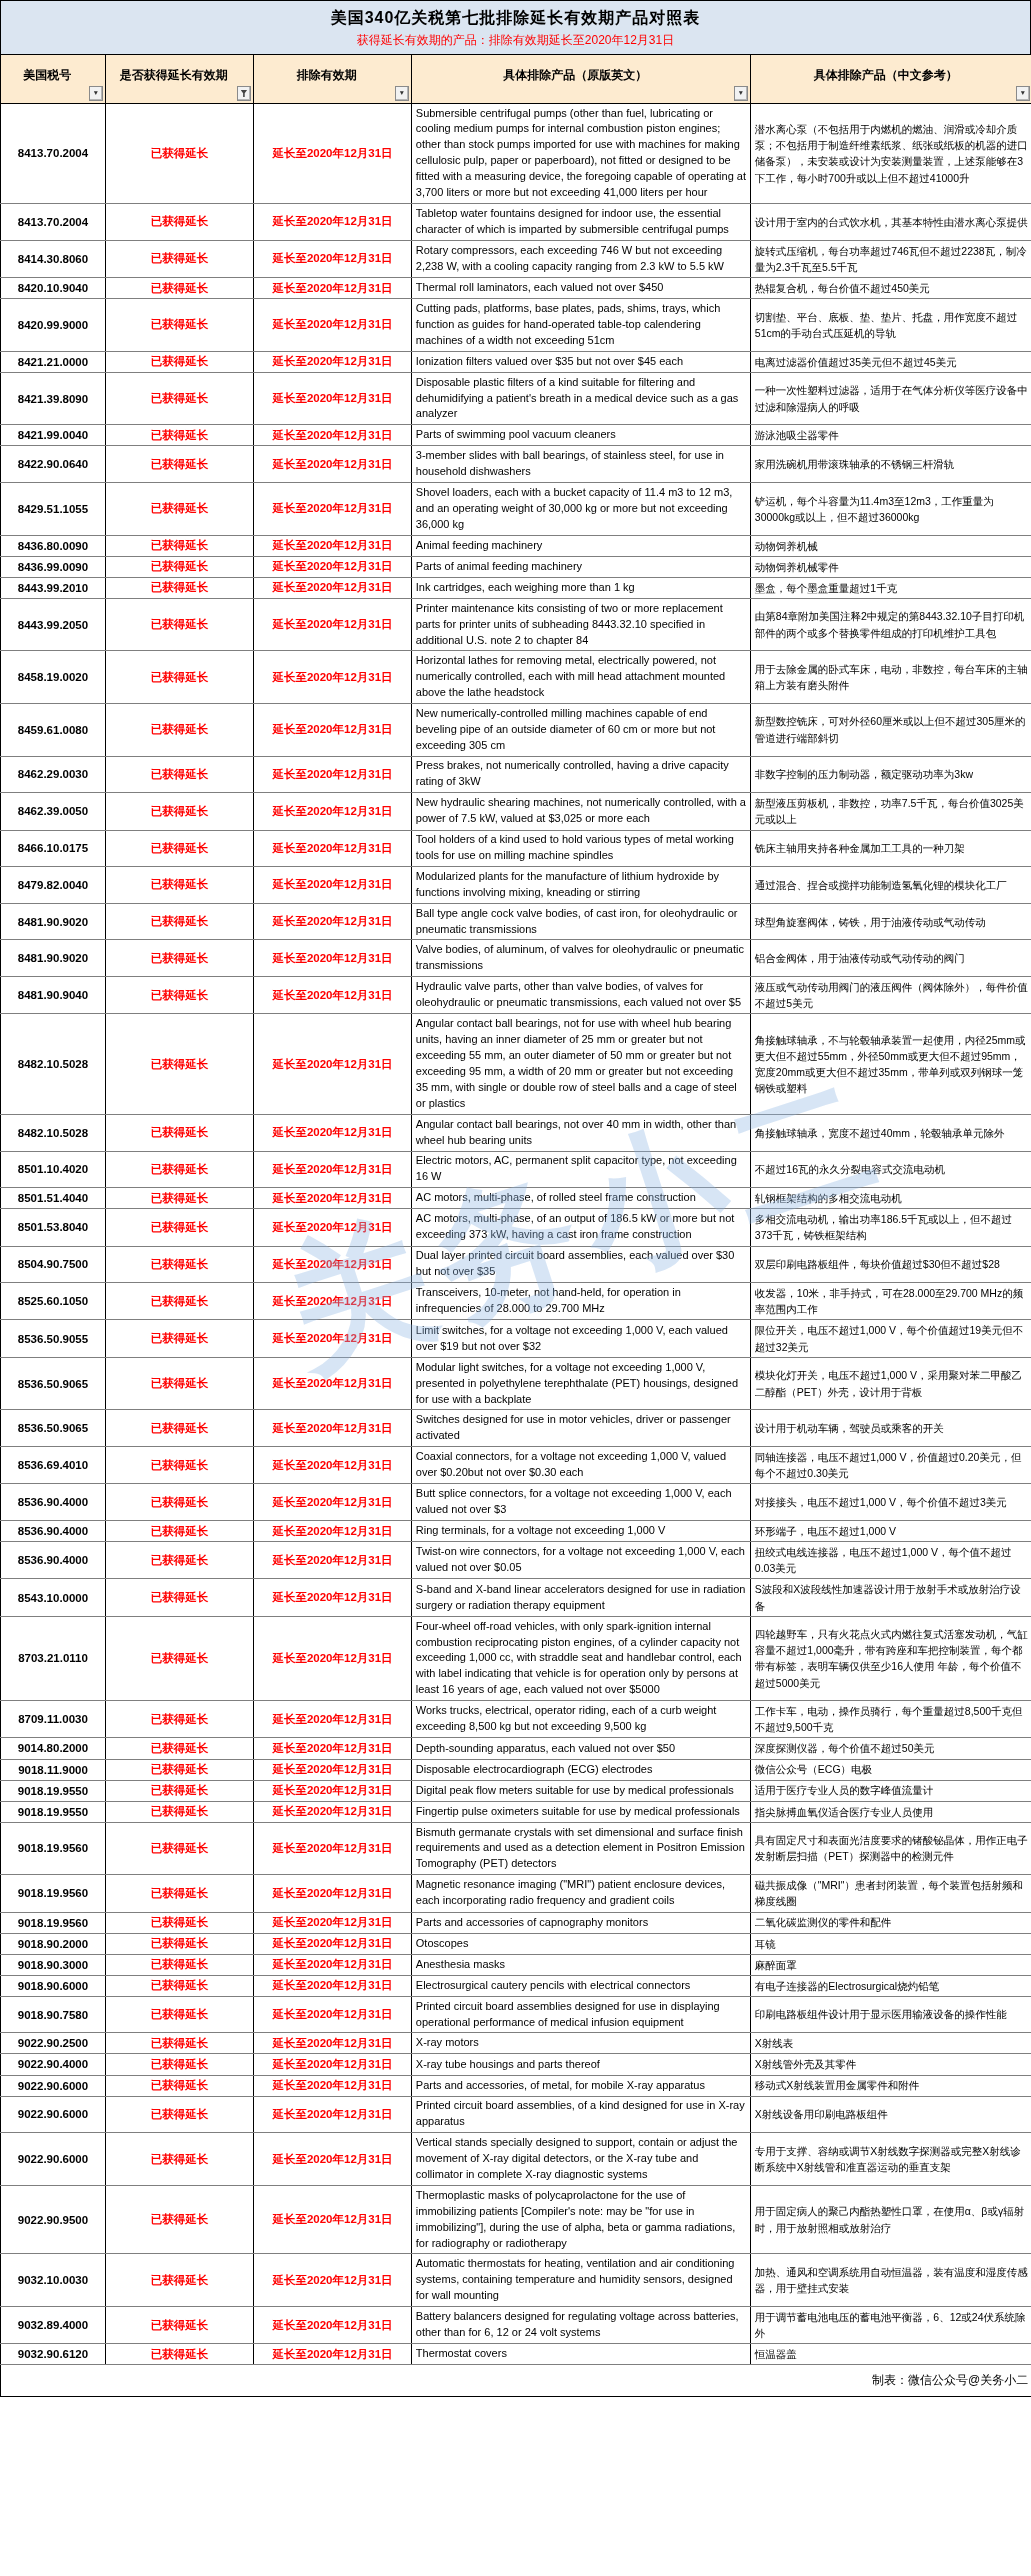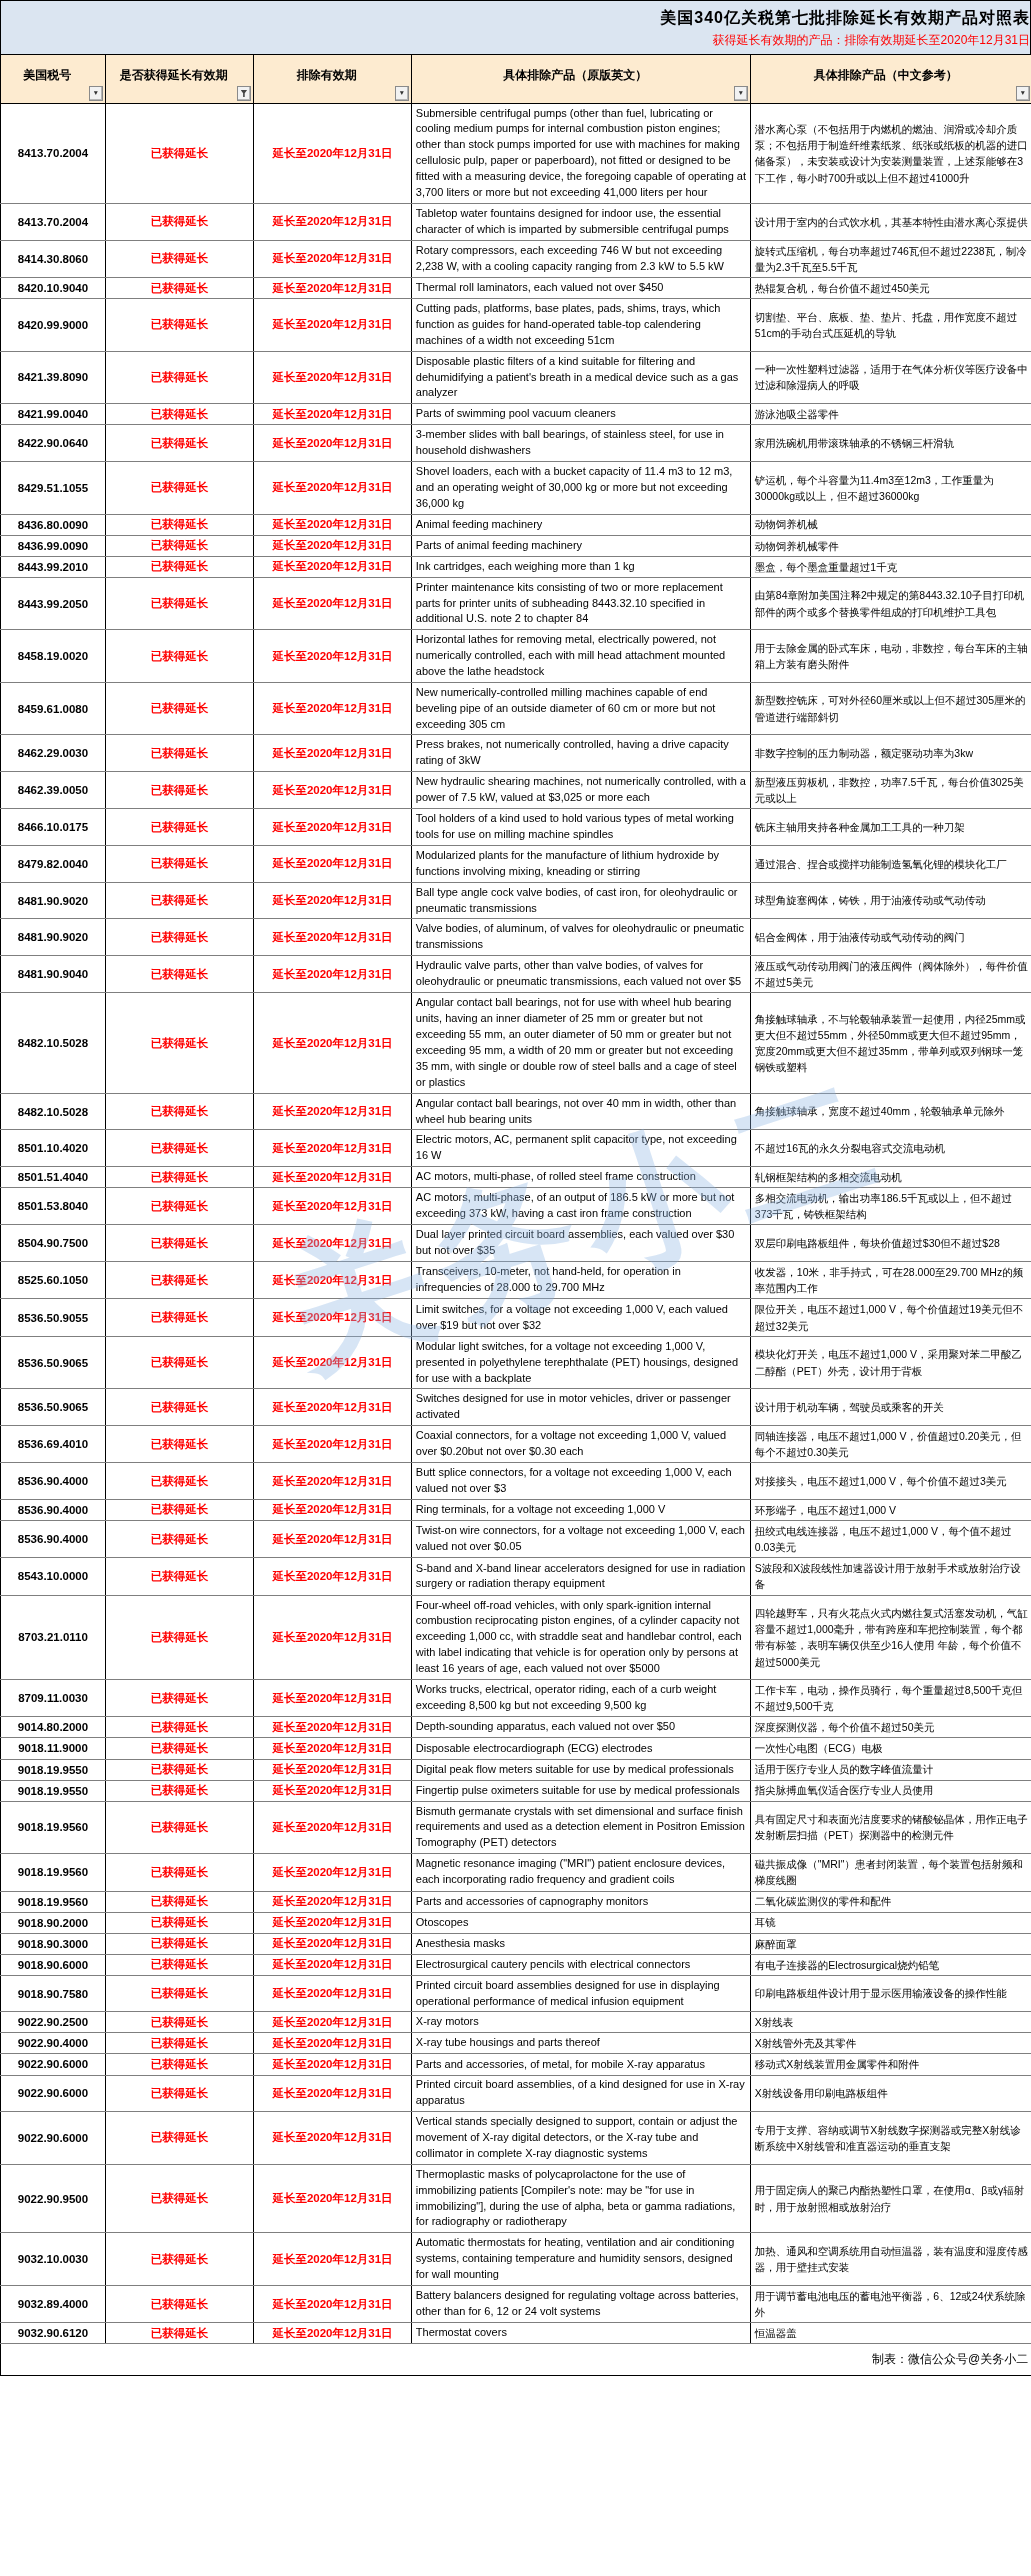--- a/index.html
+++ b/index.html
@@ -1,19 +1,19 @@
 <!DOCTYPE html>
 <html><head>
 <meta charset="utf-8">
 <style>
   html,body{margin:0;padding:0;background:#fff;}
   body{width:1031px;position:relative;font-family:"Liberation Sans","DejaVu Sans",sans-serif;color:#000;}
   .sheet{width:1031px;box-sizing:border-box;}
   .title-block{box-sizing:border-box;border:1px solid #000;border-bottom:none;background:#dbe5f1;
-    text-align:right;padding:6.7px 0 5.7px 0;}
+    text-align:center;padding:6.7px 0 5.7px 0;}
   .title-main{font-size:16px;font-weight:bold;letter-spacing:1px;}
   .title-sub{font-size:12px;font-weight:normal;color:#f00;margin-top:2.9px;}
   table{width:1031px;border-collapse:collapse;table-layout:fixed;background:transparent;}
   thead th{background:#fdebd0;border:1px solid #000;border-bottom:1.9px solid #000;
     font-size:12px;font-weight:bold;height:36px;position:relative;padding:1.9px 13.4px 9.5px 1.9px;
     vertical-align:middle;text-align:center;margin-left:15px;}
   td{border-left:1px solid #000;border-right:1px solid #000;border-top:1px solid #7f7f7f;border-bottom:1px solid #7f7f7f;
     vertical-align:middle;padding:1.9px 3.8px;background:transparent;}
   tr.group-start td{border-top:1.9px solid #404040;}
   td.code{font-weight:bold;font-size:11.5px;text-align:center;}
@@ -119,20 +119,27 @@
     <td class="desc-cn">热辊复合机，每台价值不超过450美元</td>
   </tr>
         <tr class="group-start">
     <td class="code">8420.99.9000</td>
     <td class="status">已获得延长</td>
     <td class="validity">延长至2020年12月31日</td>
     <td class="desc-en">Cutting pads, platforms, base plates, pads, shims, trays, which function as guides for hand-operated table-top calendering machines of a width not exceeding 51cm</td>
     <td class="desc-cn">切割垫、平台、底板、垫、垫片、托盘，用作宽度不超过51cm的手动台式压延机的导轨</td>
   </tr>
         <tr class="group-start">
+    <td class="code">8421.21.0000</td>
+    <td class="status">已获得延长</td>
+    <td class="validity">延长至2020年12月31日</td>
+    <td class="desc-en">Ionization filters valued over $35 but not over $45 each</td>
+    <td class="desc-cn">电离过滤器价值超过35美元但不超过45美元</td>
+  </tr>
+        <tr class="group-start">
     <td class="code">8421.39.8090</td>
     <td class="status">已获得延长</td>
     <td class="validity">延长至2020年12月31日</td>
     <td class="desc-en">Disposable plastic filters of a kind suitable for filtering and dehumidifying a patient's breath in a medical device such as a gas analyzer</td>
     <td class="desc-cn">一种一次性塑料过滤器，适用于在气体分析仪等医疗设备中过滤和除湿病人的呼吸</td>
   </tr>
         <tr class="group-start">
     <td class="code">8421.99.0040</td>
     <td class="status">已获得延长</td>
     <td class="validity">延长至2020年12月31日</td>
@@ -368,21 +375,21 @@
     <td class="status">已获得延长</td>
     <td class="validity">延长至2020年12月31日</td>
     <td class="desc-en">Depth-sounding apparatus, each valued not over $50</td>
     <td class="desc-cn">深度探测仪器，每个价值不超过50美元</td>
   </tr>
         <tr class="group-start">
     <td class="code">9018.11.9000</td>
     <td class="status">已获得延长</td>
     <td class="validity">延长至2020年12月31日</td>
     <td class="desc-en">Disposable electrocardiograph (ECG) electrodes</td>
-    <td class="desc-cn">一次性心电图（ECG）电极</td>
+    <td class="desc-cn">微信公众号（ECG）电极</td>
   </tr>
         <tr class="group-start">
     <td class="code">9018.19.9550</td>
     <td class="status">已获得延长</td>
     <td class="validity">延长至2020年12月31日</td>
     <td class="desc-en">Digital peak flow meters suitable for use by medical professionals</td>
     <td class="desc-cn">适用于医疗专业人员的数字峰值流量计</td>
   </tr>
         <tr>
     <td class="code">9018.19.9550</td>

